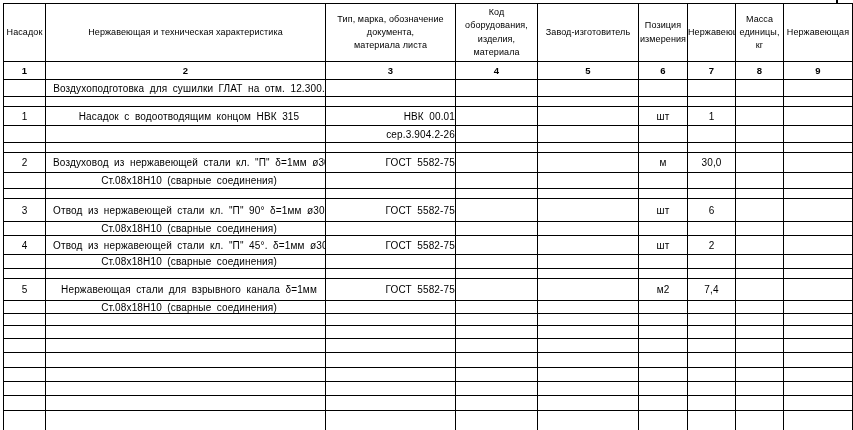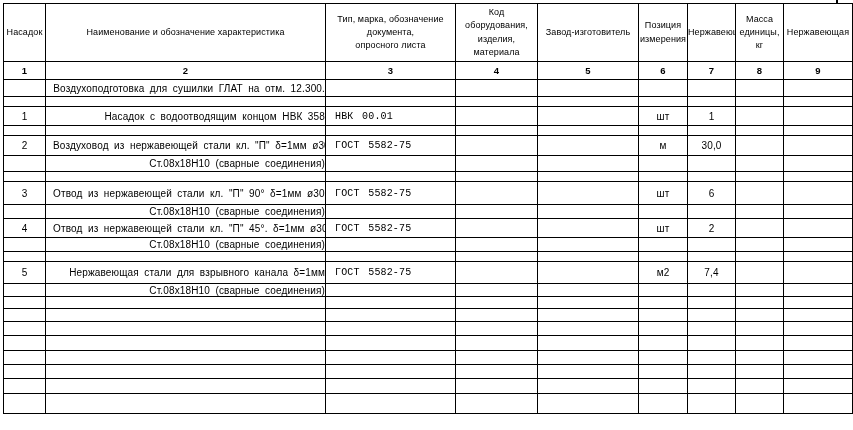--- a/index.html
+++ b/index.html
@@ -65,22 +65,22 @@
   }
   
   tbody td {
     font-size: 10px;
     vertical-align: middle;
     white-space: nowrap;
     letter-spacing: 0.15px;
     word-spacing: 2.5px;
   }
   tbody td.c0 { text-align: center; }
-  tbody td.c1 { text-align: right; padding-left: 7px; }
-  tbody td.c2 { text-align: left; padding-left: 9px; font-family: Liberation Mono, monospace; }
+  tbody td.c1 { text-align: center; padding-left: 7px; }
+  tbody td.c2 { text-align: right; padding-left: 9px; }
   tbody td.c3, tbody td.c4, tbody td.c8 { text-align: center; }
   tbody td.c5, tbody td.c6, tbody td.c7 { text-align: center; }
 </style>
 </head>
 <body>
 
 <div class="sheet">
   <div class="frame-tick"></div>
 
   <table class="spec">
@@ -91,23 +91,23 @@
       <col style="width:82px">
       <col style="width:101px">
       <col style="width:49px">
       <col style="width:48px">
       <col style="width:48px">
       <col style="width:69px">
     </colgroup>
     <thead>
       <tr class="hdr">
         <th>Насадок</th>
-        <th>Наименование и обозначение характеристика</th>
+        <th>Нержавеющая и техническая характеристика</th>
         <th>Тип, марка, обозначение документа,
-опросного листа</th>
+материала листа</th>
         <th>Код оборудования,
 изделия,
 материала</th>
         <th>Завод-изготовитель</th>
         <th>Позиция
 измерения</th>
         <th>Нержавеющая</th>
         <th>Масса
 единицы,
 кг</th>
@@ -143,26 +143,37 @@
           <td class="c2"></td>
           <td class="c3"></td>
           <td class="c4"></td>
           <td class="c5"></td>
           <td class="c6"></td>
           <td class="c7"></td>
           <td class="c8"></td>
         </tr>
         <tr style="height: 19px;">
           <td class="c0">1</td>
-          <td class="c1">Насадок с водоотводящим концом НВК 358</td>
+          <td class="c1">Насадок с водоотводящим концом НВК 315</td>
           <td class="c2">НВК 00.01</td>
           <td class="c3"></td>
           <td class="c4"></td>
           <td class="c5">шт</td>
           <td class="c6">1</td>
+          <td class="c7"></td>
+          <td class="c8"></td>
+        </tr>
+        <tr style="height: 17px;">
+          <td class="c0"></td>
+          <td class="c1"></td>
+          <td class="c2">сер.3.904.2-26</td>
+          <td class="c3"></td>
+          <td class="c4"></td>
+          <td class="c5"></td>
+          <td class="c6"></td>
           <td class="c7"></td>
           <td class="c8"></td>
         </tr>
         <tr style="height: 10px;">
           <td class="c0"></td>
           <td class="c1"></td>
           <td class="c2"></td>
           <td class="c3"></td>
           <td class="c4"></td>
           <td class="c5"></td>

